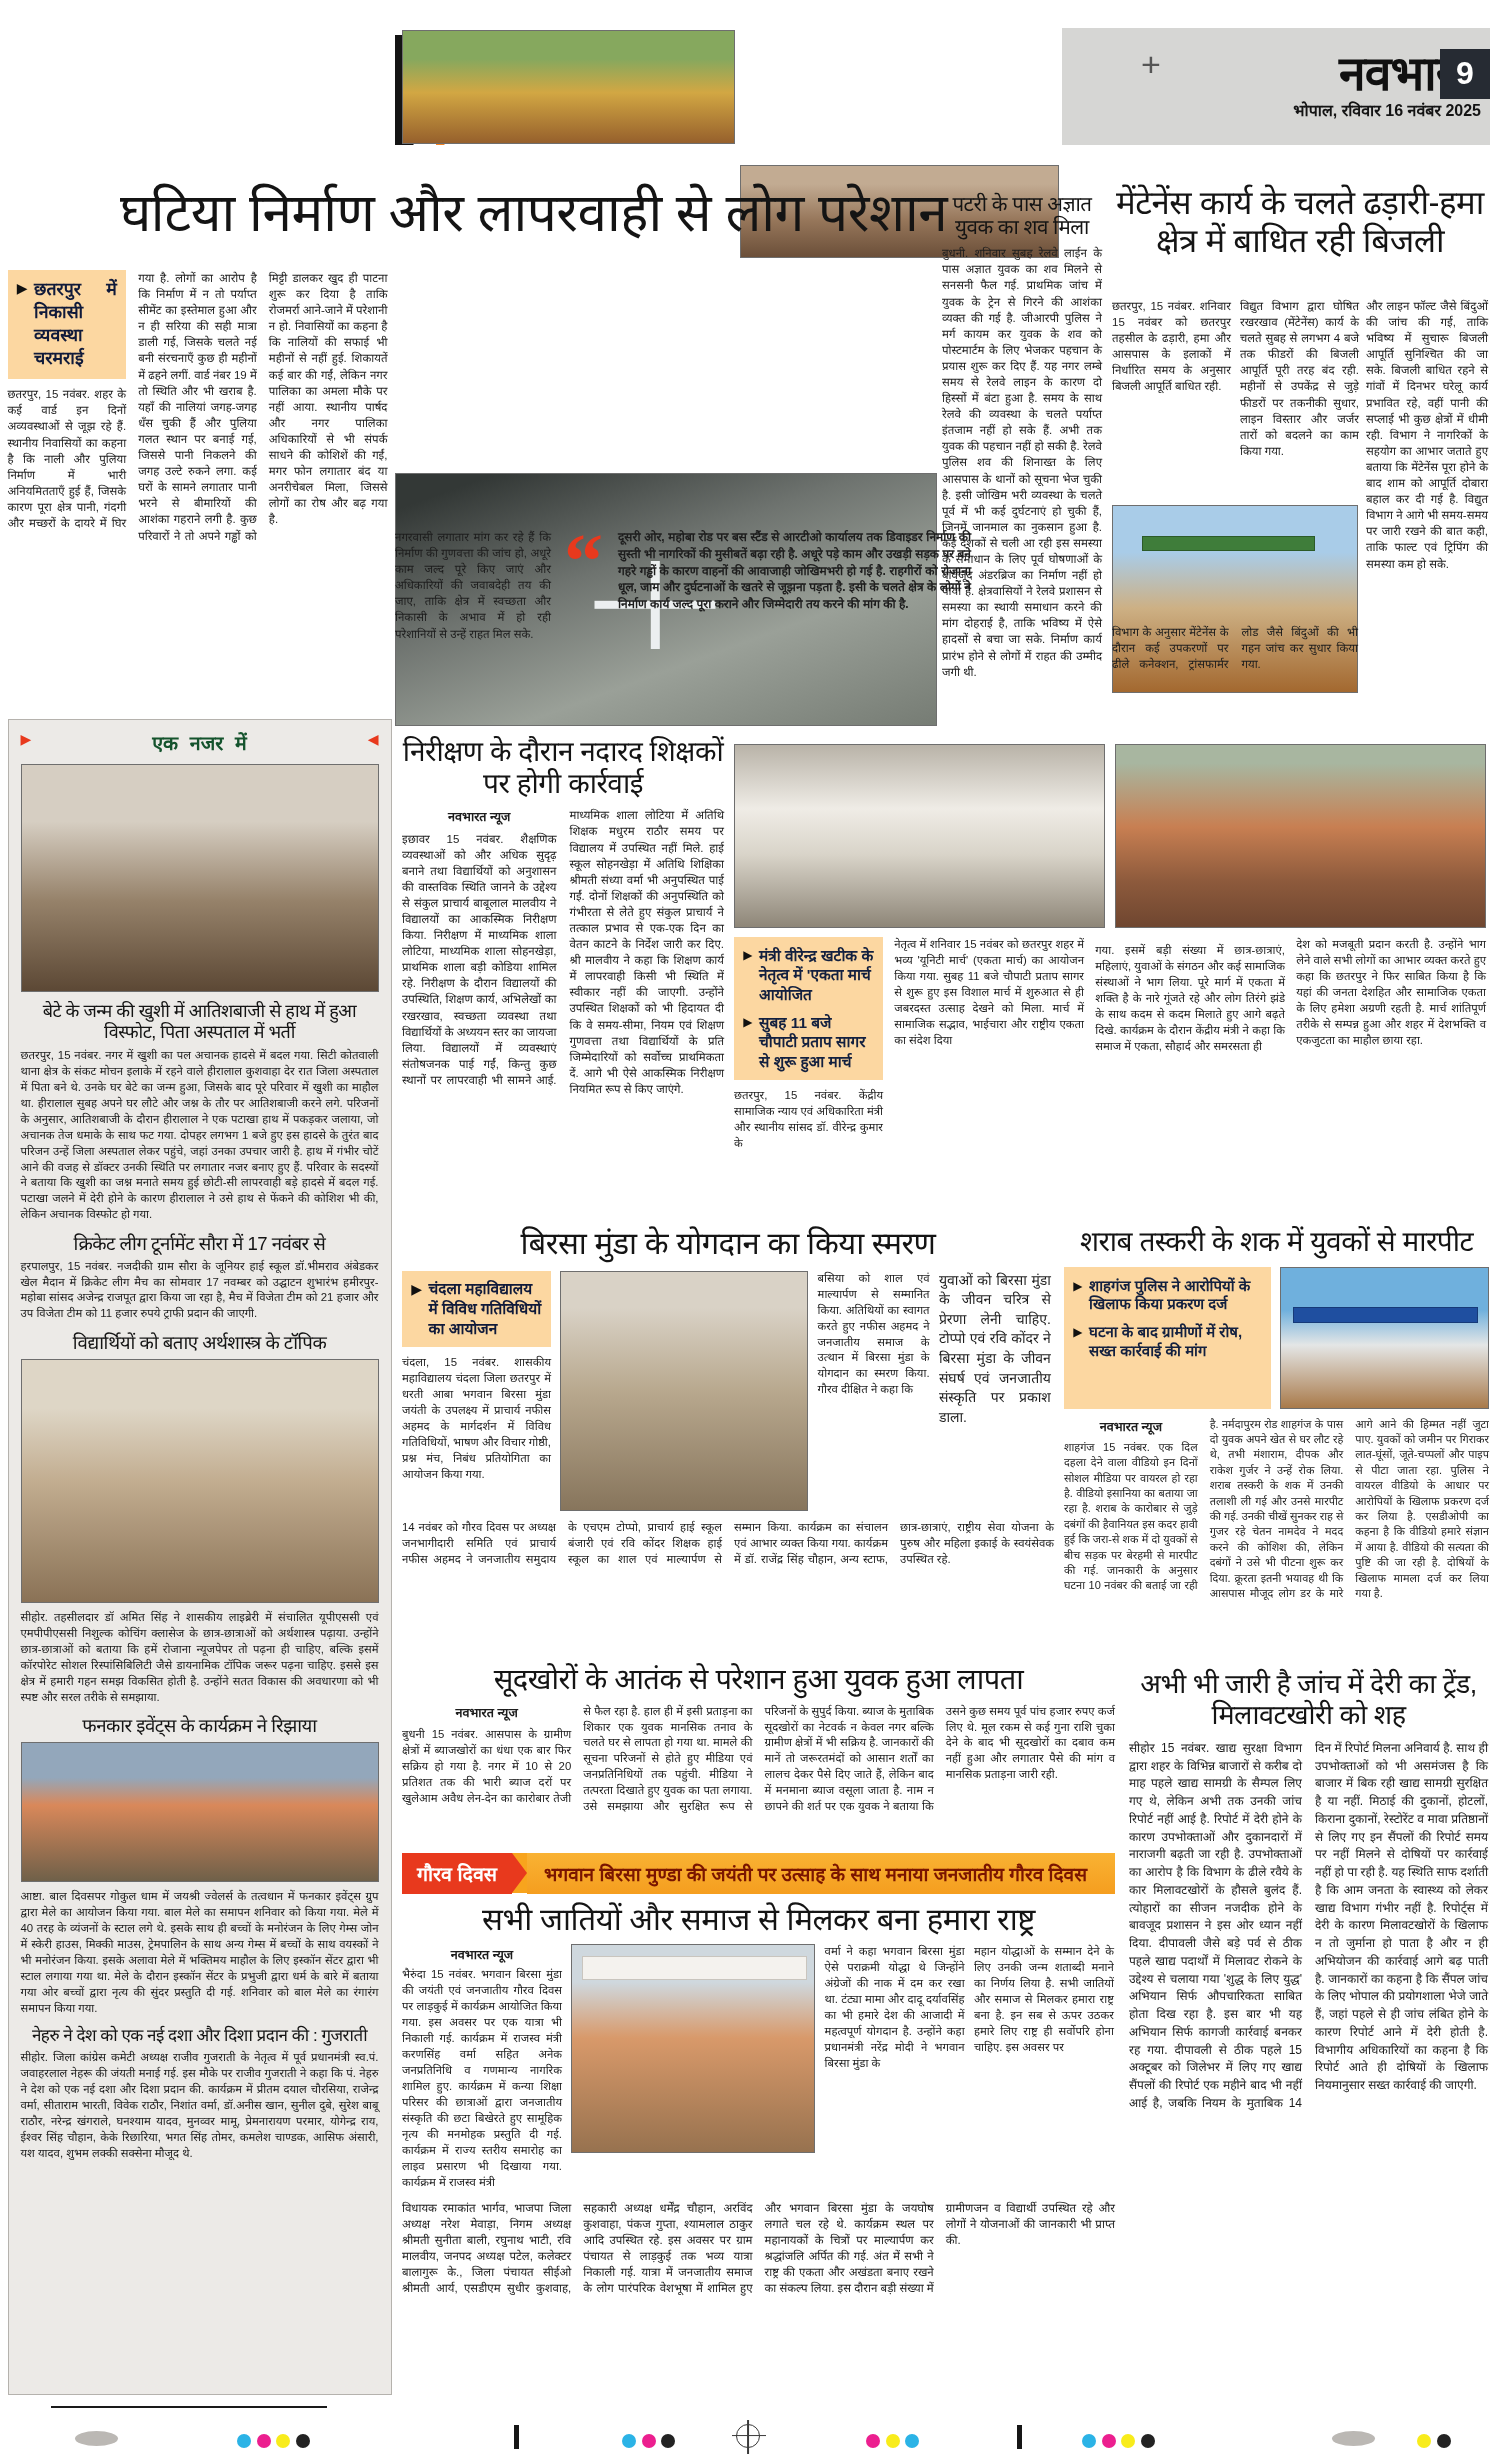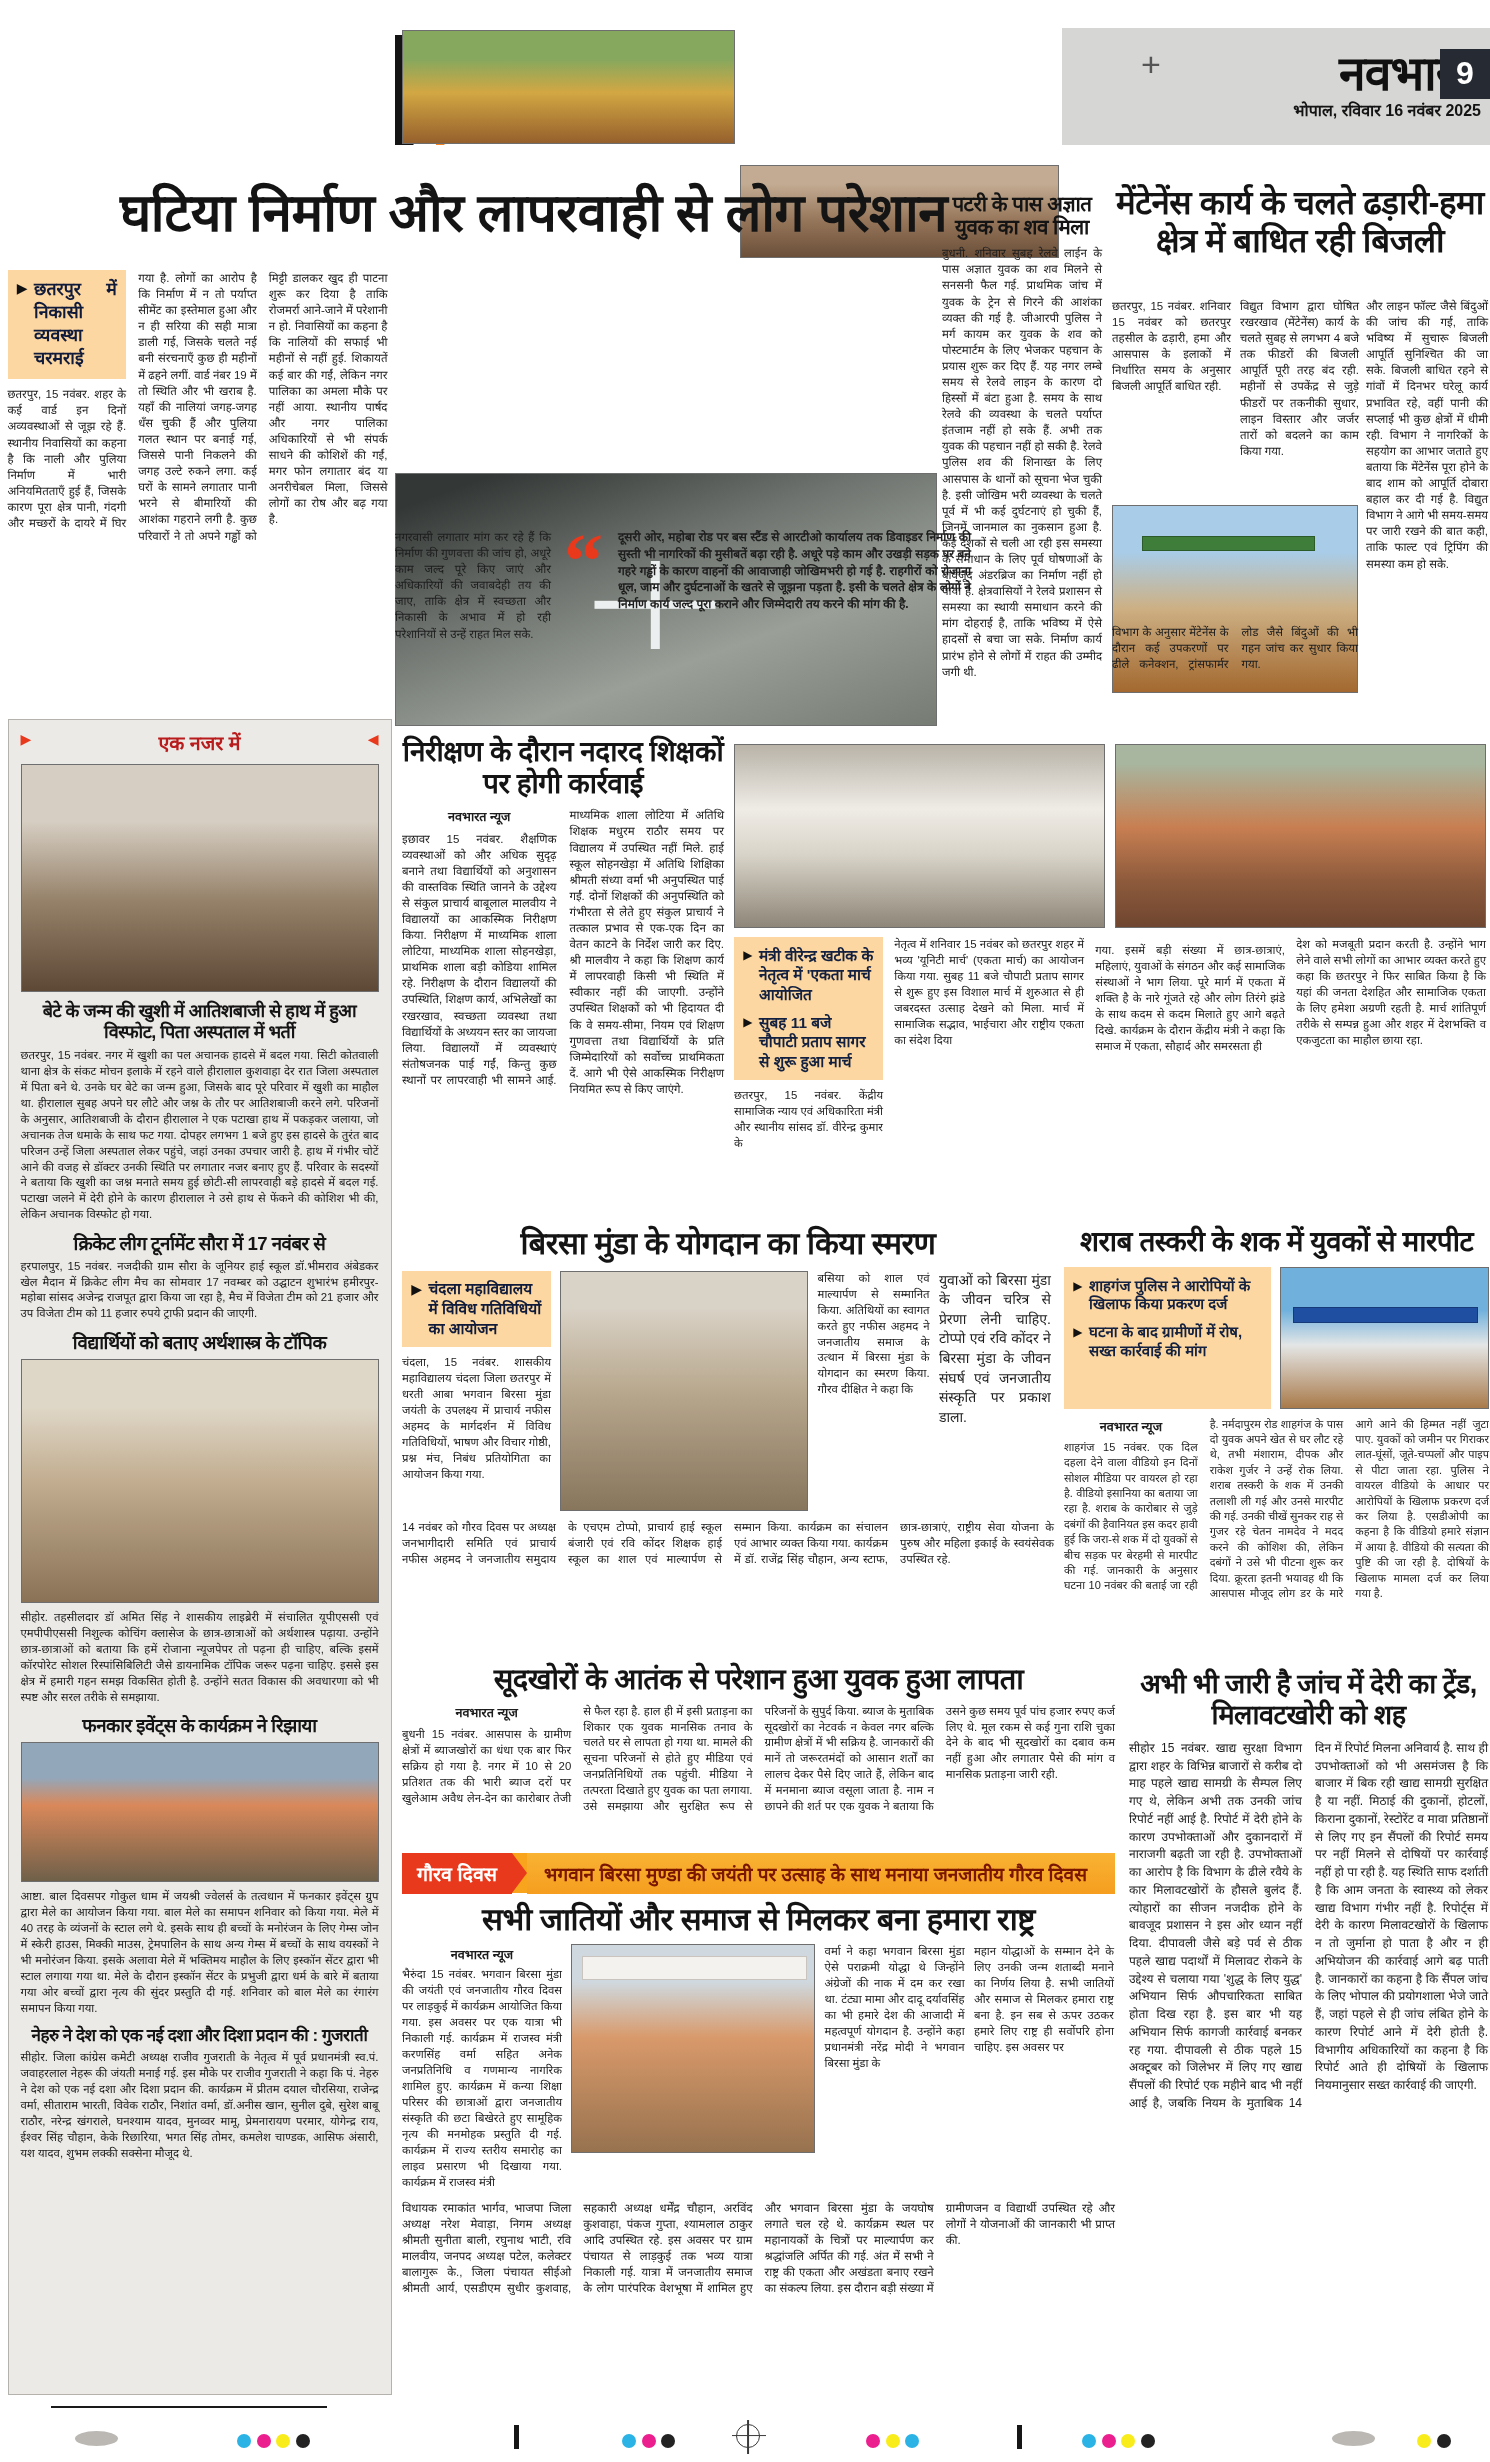--- a/index.html
+++ b/index.html
@@ -1,20 +1,20 @@
 <!DOCTYPE html>
 <html style="font-size:15px"><head>
 <meta charset="utf-8">
 <style>
   html,body{margin:0;padding:0;background:#fff;}
   body{font-family:"Liberation Sans","DejaVu Sans",sans-serif;color:#1b1b1b;}
   #page{position:relative;width:1490px;height:2462px;background:#fff;overflow:hidden;}
   .abs{position:absolute;box-sizing:border-box;}
   .ph{border:0.9px solid #6e6e6e;box-sizing:border-box;position:relative;overflow:hidden;}
-  .hd{font-weight:700;color:#141414;text-align:center;line-height:1.14;letter-spacing:-0.5px;}
+  .hd{font-weight:400;color:#141414;text-align:center;line-height:1.14;letter-spacing:-0.5px;}
   .bd{font-size:11.5px;line-height:1.4;text-align:justify;color:#1d1d1d;}
   .cols-2{column-count:2;column-gap:13px;}
   .cols-3{column-count:3;column-gap:12px;}
   .cols-4{column-count:4;column-gap:12px;}
   .byline{font-weight:700;text-align:center;font-size:12.6px;margin:1.9px 0 3.7px 0;}
   .kick{background:#fcd7a1;padding:8.4px 9.3px;font-weight:700;font-size:17.7px;line-height:1.3;color:#101a3a;break-inside:avoid;margin-bottom:7.5px;display:flex;gap:6.5px;}
   .kick .blt{color:#111;font-size:14px;line-height:1.5;}
   .bullets{background:#fcd7a1;padding:9.3px 9.3px;font-weight:700;font-size:15.4px;line-height:1.25;color:#13203f;}
   .bullets .row{display:flex;gap:6.5px;margin-bottom:9.3px;}
   .bullets .blt{color:#111;font-size:12px;line-height:1.6;}
@@ -94,21 +94,21 @@
     <div class="abs bd" style="left:254px;top:114px;width:122px;height:421px;">और लाइन फॉल्ट जैसे बिंदुओं की जांच की गई, ताकि भविष्य में सुचारू बिजली आपूर्ति सुनिश्चित की जा सके. बिजली बाधित रहने से गांवों में दिनभर घरेलू कार्य प्रभावित रहे, वहीं पानी की सप्लाई भी कुछ क्षेत्रों में धीमी रही. विभाग ने नागरिकों के सहयोग का आभार जताते हुए बताया कि मेंटेनेंस पूरा होने के बाद शाम को आपूर्ति दोबारा बहाल कर दी गई है. विद्युत विभाग ने आगे भी समय-समय पर जारी रखने की बात कही, ताकि फाल्ट एवं ट्रिपिंग की समस्या कम हो सके.</div>
     <div class="abs ph ph-substation" style="left:0;top:246px;width:246px;height:188px;">
       <div style="position:absolute;left:12%;top:16%;width:70%;height:13px;background:#3f7d3a;border:0.9px solid #2c5a28;"></div>
     </div>
     <div class="abs bd cols-2" style="left:0;top:440px;width:246px;height:93px;">विभाग के अनुसार मेंटेनेंस के दौरान कई उपकरणों पर ढीले कनेक्शन, ट्रांसफार्मर लोड जैसे बिंदुओं की भी गहन जांच कर सुधार किया गया.</div>
   </div>
 
   <div class="abs" style="left:7.5px;top:719px;width:384px;height:1676px;background:#eceae7;border:0.9px solid #b5b2ad;padding:9.3px 12px;">
     <div style="position:relative;text-align:center;margin-bottom:7.5px;">
       <span style="position:absolute;left:0;top:1.9px;color:#e8391d;font-size:14px;">▶</span>
-      <span style="font-size:19.6px;font-weight:800;color:#b91c1c;">एक नजर में</span>
+      <span style="font-size:19.6px;font-weight:800;color:#14532d;font-family:Liberation Mono, monospace;">एक नजर में</span>
       <span style="position:absolute;right:0;top:1.9px;color:#e8391d;font-size:14px;">◀</span>
     </div>
     <div class="ph ph-interview" style="width:100%;height:228px;margin-bottom:9.3px;"></div>
     <div class="hd" style="font-size:18px;margin-bottom:5.6px;">बेटे के जन्म की खुशी में आतिशबाजी से हाथ में हुआ विस्फोट, पिता अस्पताल में भर्ती</div>
     <div class="bd" style="font-size:11.4px;margin-bottom:9.3px;">छतरपुर, 15 नवंबर. नगर में खुशी का पल अचानक हादसे में बदल गया. सिटी कोतवाली थाना क्षेत्र के संकट मोचन इलाके में रहने वाले हीरालाल कुशवाहा देर रात जिला अस्पताल में पिता बने थे. उनके घर बेटे का जन्म हुआ, जिसके बाद पूरे परिवार में खुशी का माहौल था. हीरालाल सुबह अपने घर लौटे और जश्न के तौर पर आतिशबाजी करने लगे. परिजनों के अनुसार, आतिशबाजी के दौरान हीरालाल ने एक पटाखा हाथ में पकड़कर जलाया, जो अचानक तेज धमाके के साथ फट गया. दोपहर लगभग 1 बजे हुए इस हादसे के तुरंत बाद परिजन उन्हें जिला अस्पताल लेकर पहुंचे, जहां उनका उपचार जारी है. हाथ में गंभीर चोटें आने की वजह से डॉक्टर उनकी स्थिति पर लगातार नजर बनाए हुए हैं. परिवार के सदस्यों ने बताया कि खुशी का जश्न मनाते समय हुई छोटी-सी लापरवाही बड़े हादसे में बदल गई. पटाखा जलने में देरी होने के कारण हीरालाल ने उसे हाथ से फेंकने की कोशिश भी की, लेकिन अचानक विस्फोट हो गया.</div>
     <div class="hd" style="font-size:18.6px;margin-bottom:4.7px;">क्रिकेट लीग टूर्नामेंट सौरा में 17 नवंबर से</div>
     <div class="bd" style="font-size:11.4px;margin-bottom:9.3px;">हरपालपुर, 15 नवंबर. नजदीकी ग्राम सौरा के जूनियर हाई स्कूल डॉ.भीमराव अंबेडकर खेल मैदान में क्रिकेट लीग मैच का सोमवार 17 नवम्बर को उद्घाटन शुभारंभ हमीरपुर-महोबा सांसद अजेन्द्र राजपूत द्वारा किया जा रहा है, मैच में विजेता टीम को 21 हजार और उप विजेता टीम को 11 हजार रुपये ट्राफी प्रदान की जाएगी.</div>
     <div class="hd" style="font-size:18.6px;margin-bottom:5.6px;">विद्यार्थियों को बताए अर्थशास्त्र के टॉपिक</div>
     <div class="ph ph-classroom" style="width:100%;height:244px;margin-bottom:7.5px;"></div>
     <div class="bd" style="font-size:11.4px;margin-bottom:9.3px;">सीहोर. तहसीलदार डॉ अमित सिंह ने शासकीय लाइब्रेरी में संचालित यूपीएससी एवं एमपीपीएससी निशुल्क कोचिंग क्लासेज के छात्र-छात्राओं को अर्थशास्त्र पढ़ाया. उन्होंने छात्र-छात्राओं को बताया कि हमें रोजाना न्यूजपेपर तो पढ़ना ही चाहिए, बल्कि इसमें कॉरपोरेट सोशल रिस्पांसिबिलिटी जैसे डायनामिक टॉपिक जरूर पढ़ना चाहिए. इससे इस क्षेत्र में हमारी गहन समझ विकसित होती है. उन्होंने सतत विकास की अवधारणा को भी स्पष्ट और सरल तरीके से समझाया.</div>

